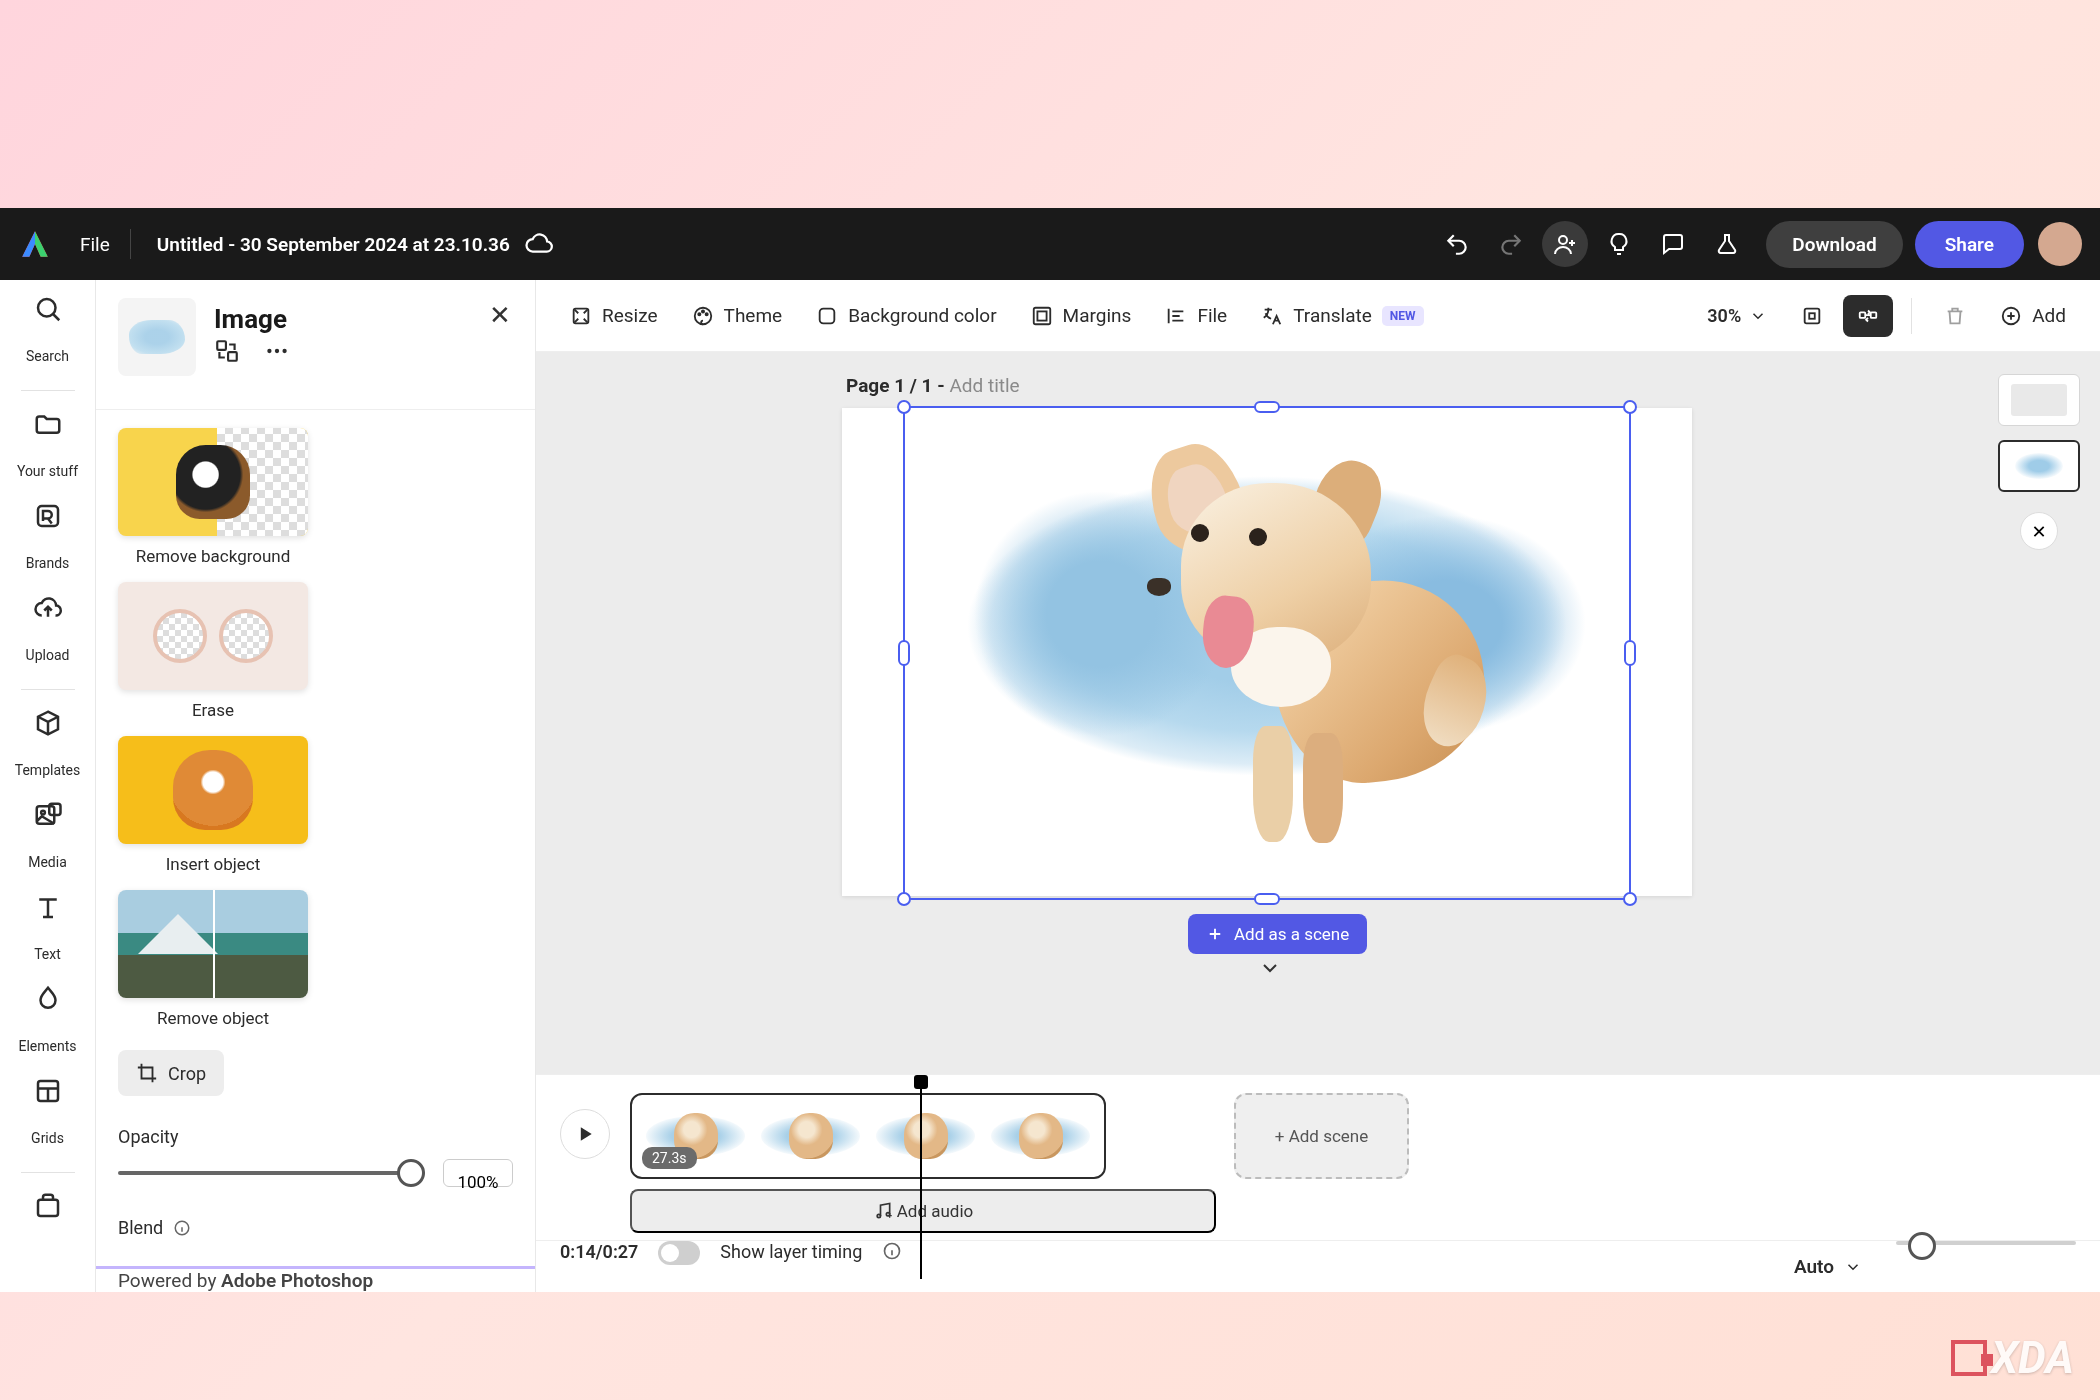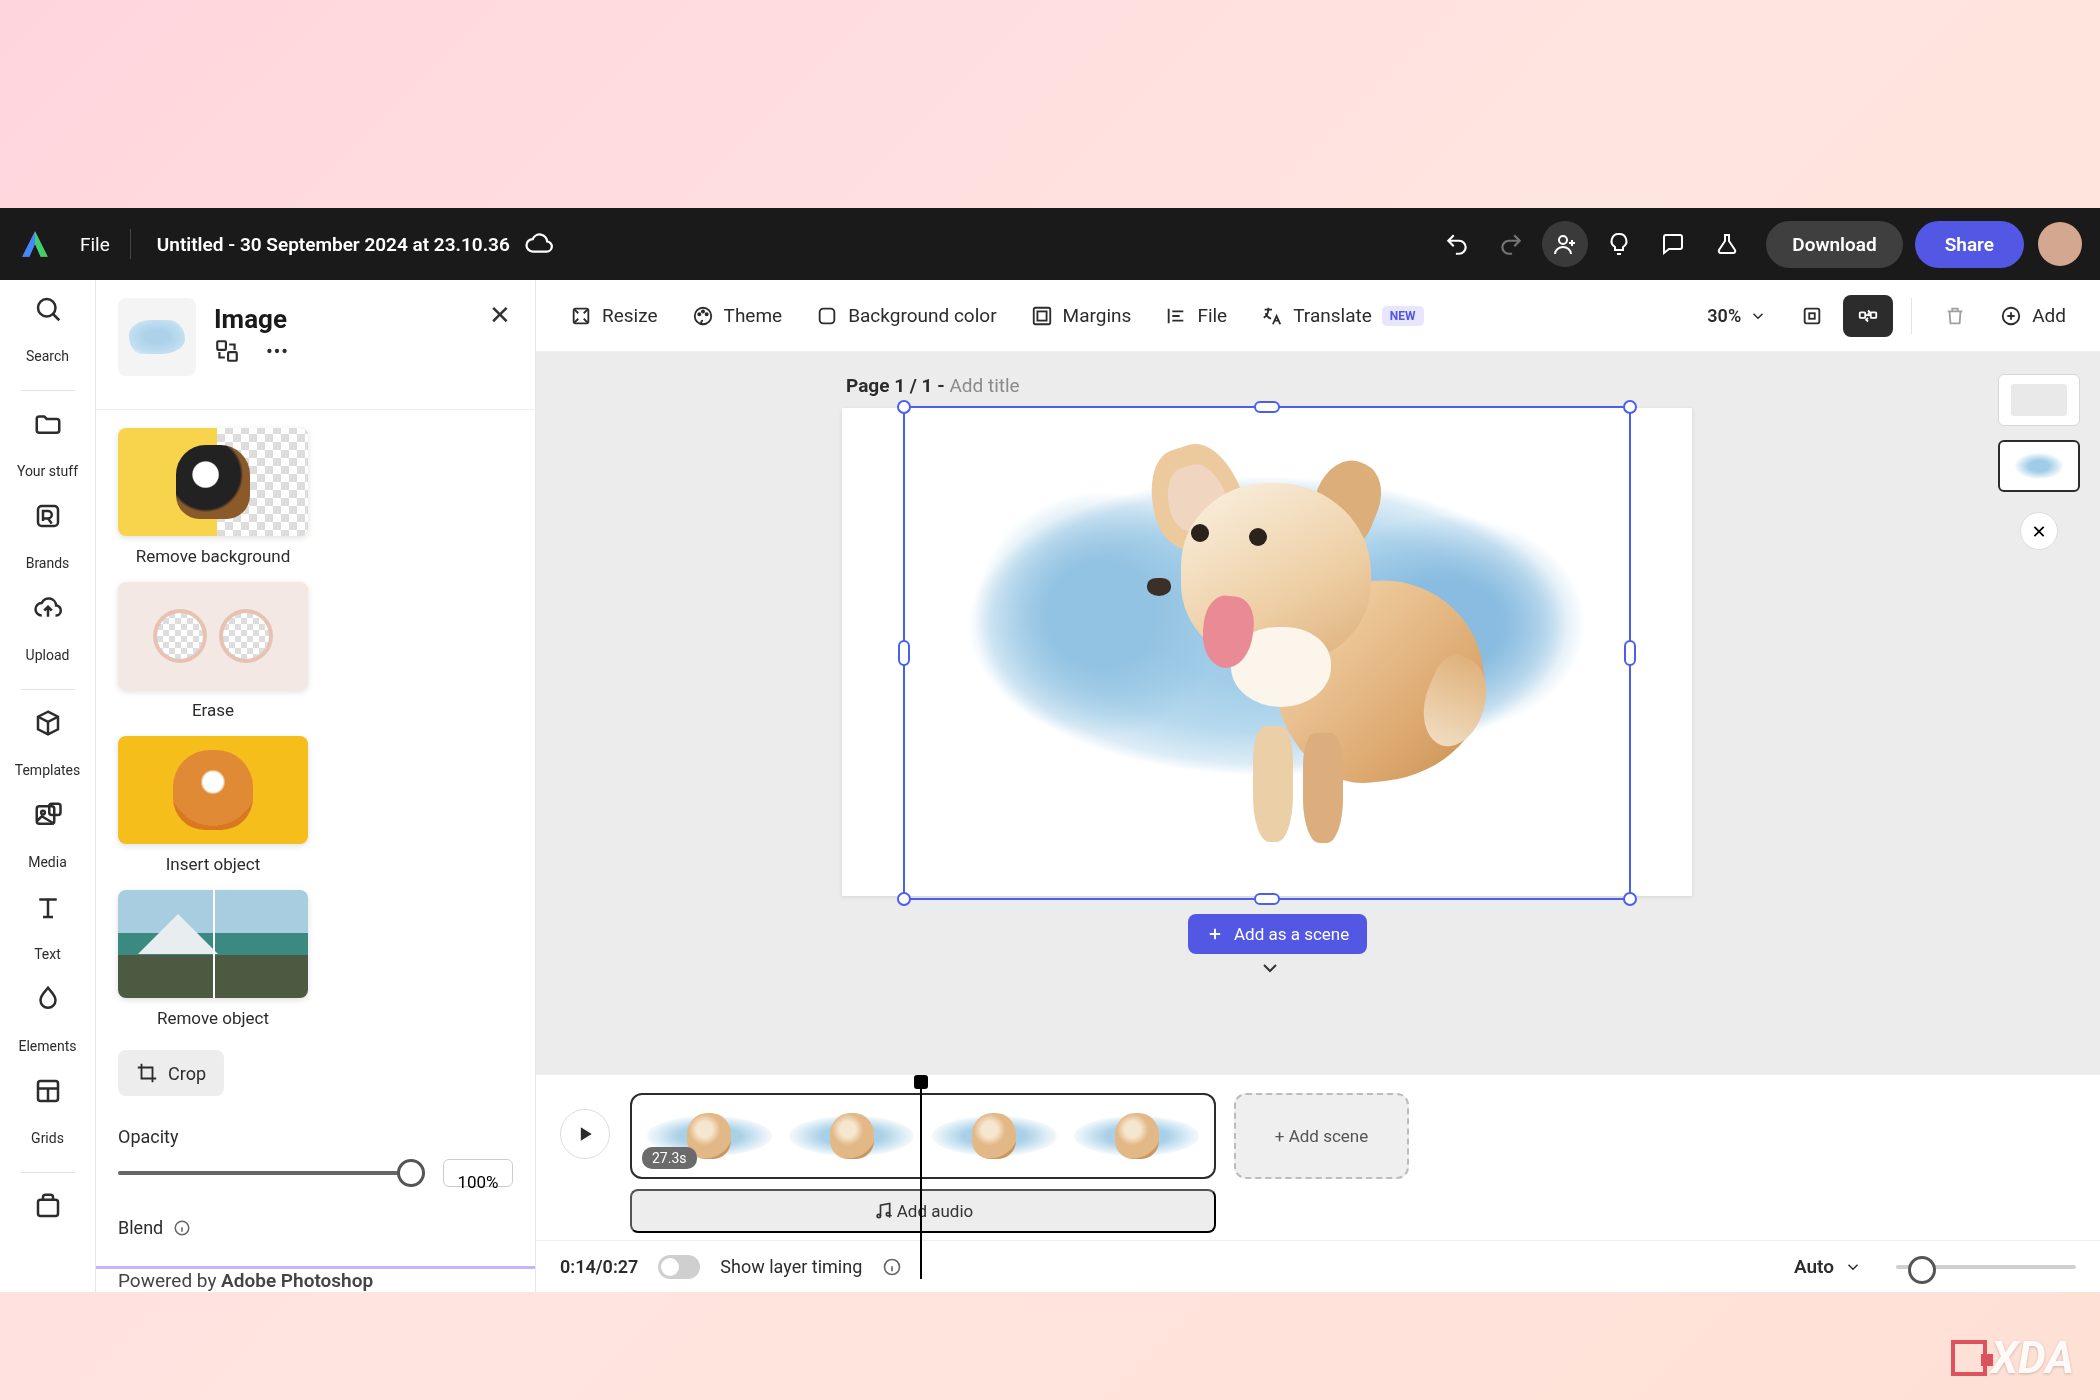--- a/index.html
+++ b/index.html
@@ -99,30 +99,30 @@
 .add-scene-pill{position:absolute; left:652px; top:562px; background:#5258e4; color:#fff; border:none; border-radius:8px; padding:10px 18px; font-size:17px; display:flex; align-items:center; gap:10px; cursor:pointer;}
 .expand-chevron{position:absolute; left:722px; top:604px; color:#333; cursor:pointer;}
 .page-thumbs { position: absolute; right: 20px; top: 22px; display: flex; flex-direction: column; gap: 14px; align-items: center;}
 .pthumb { width: 82px; height: 52px; background: #fff; border: 1px solid #d6d6d6; border-radius: 6px; display:flex; align-items:center; justify-content:center;}
 .pthumb.sel { border: 2px solid #2c2c2c; }
 .pthumb .mini-brush{width:48px;height:26px; background:radial-gradient(ellipse,#9fcce8 30%,transparent 74%); border-radius:50%;}
 .pthumb-close { width: 38px; height: 38px; border-radius: 50%; background: #fff; border:1px solid #ddd; display: flex; align-items: center; justify-content: center; font-size:18px; cursor: pointer; margin-top:6px;}
 .timeline { height: 166px; border-top: 1px solid #eee; background: #fff; display: flex; align-items: flex-start; padding: 18px 24px 8px; gap: 20px; }
 .play-btn { width: 50px; height: 50px; border-radius: 50%; background: #fff; border:1px solid #ddd; display: flex; align-items: center; justify-content: center; cursor: pointer; margin-top:16px;}
 .tl-main { display:flex; flex-direction:column; gap:10px;}
-.scene-strip { width: 586px; height: 86px; border: 2px solid #2c2c2c; border-radius: 12px; position: relative; display:flex; align-items:center; padding: 0 8px; gap:4px;}
+.scene-strip { width: 476px; height: 86px; border: 2px solid #2c2c2c; border-radius: 12px; position: relative; display:flex; align-items:center; padding: 0 8px; gap:4px;}
 .scene-frame { flex:1; height:68px; border-radius:6px; display:flex; align-items:center; justify-content:center; position:relative;}
 .scene-frame .mini-brush2{width:90%;height:60%; background:radial-gradient(ellipse,#a8d0e8 34%,transparent 76%); border-radius:50%;}
 .scene-frame .mini-dog{position:absolute; width:44px;height:46px; background:radial-gradient(circle at 40% 36%,#f5e6cf 20%,#e3b887 40% 72%,#c9975f 74%); border-radius:46% 46% 40% 40%;}
 .scene-badge { position: absolute; left: 10px; bottom: 8px; background: #6b6b6b; color: #fff; font-size: 14px; padding: 3px 10px; border-radius: 10px; }
 .playhead { position:absolute; left:290px; top:-14px; width:2px; height:200px; background:#000;}
 .playhead::before{content:''; position:absolute; top:-4px; left:-6px; width:14px; height:14px; background:#000; border-radius:3px;}
 .add-scene-box { width: 175px; height: 86px; border: 2px dashed #bcbcbc; border-radius: 12px; display: flex; align-items: center; justify-content: center; font-size: 17px; color: #555; cursor: pointer; }
 .audio-row { width: 586px; height: 44px; background: #ededed; border-radius: 8px; display: flex; align-items: center; justify-content: center; gap: 4px; font-size: 17px; color: #333; cursor: pointer; }
-.bottombar { height: 52px; border-top: 1px solid #eee; display: flex; align-items: center; padding: 0 24px; gap: 20px; font-size: 18px; color: #2c2c2c; }
+.bottombar { height: 52px; border-top: 1px solid #eee; display: flex; padding: 0 24px; gap: 20px; font-size: 18px; color: #2c2c2c; }
 .toggle { width: 42px; height: 24px; background: #cfcfcf; border-radius: 12px; position: relative; cursor: pointer; }
 .toggle::after { content: ''; position: absolute; left: 3px; top: 3px; width: 18px; height: 18px; background: #fff; border-radius: 50%; }
 .bb-spacer { flex: 1; }
 .zoom-slider { width: 180px; height: 4px; background: #d0d0d0; border-radius: 2px; position: relative; }
 .zoom-slider::after { content: ''; position: absolute; left: 12px; top: -9px; width: 22px; height: 22px; border-radius: 50%; background: #fff; border: 3px solid #555; }
 .watermark { position: absolute; right: 26px; bottom: 16px; display:flex; align-items:center; gap:4px; color: #fff; font-size: 44px; font-weight: 700; opacity: 0.85; text-shadow: 0 1px 3px rgba(0,0,0,0.25); font-style:italic;}
 .watermark .sq { width: 36px; height: 36px; border: 4px solid #d63b4a; position: relative;}
 .watermark .sq::after{content:''; position:absolute; right:-10px; top:10px; width:12px; height:12px; background:#d63b4a;}
 svg{display:block;}
 </style>

